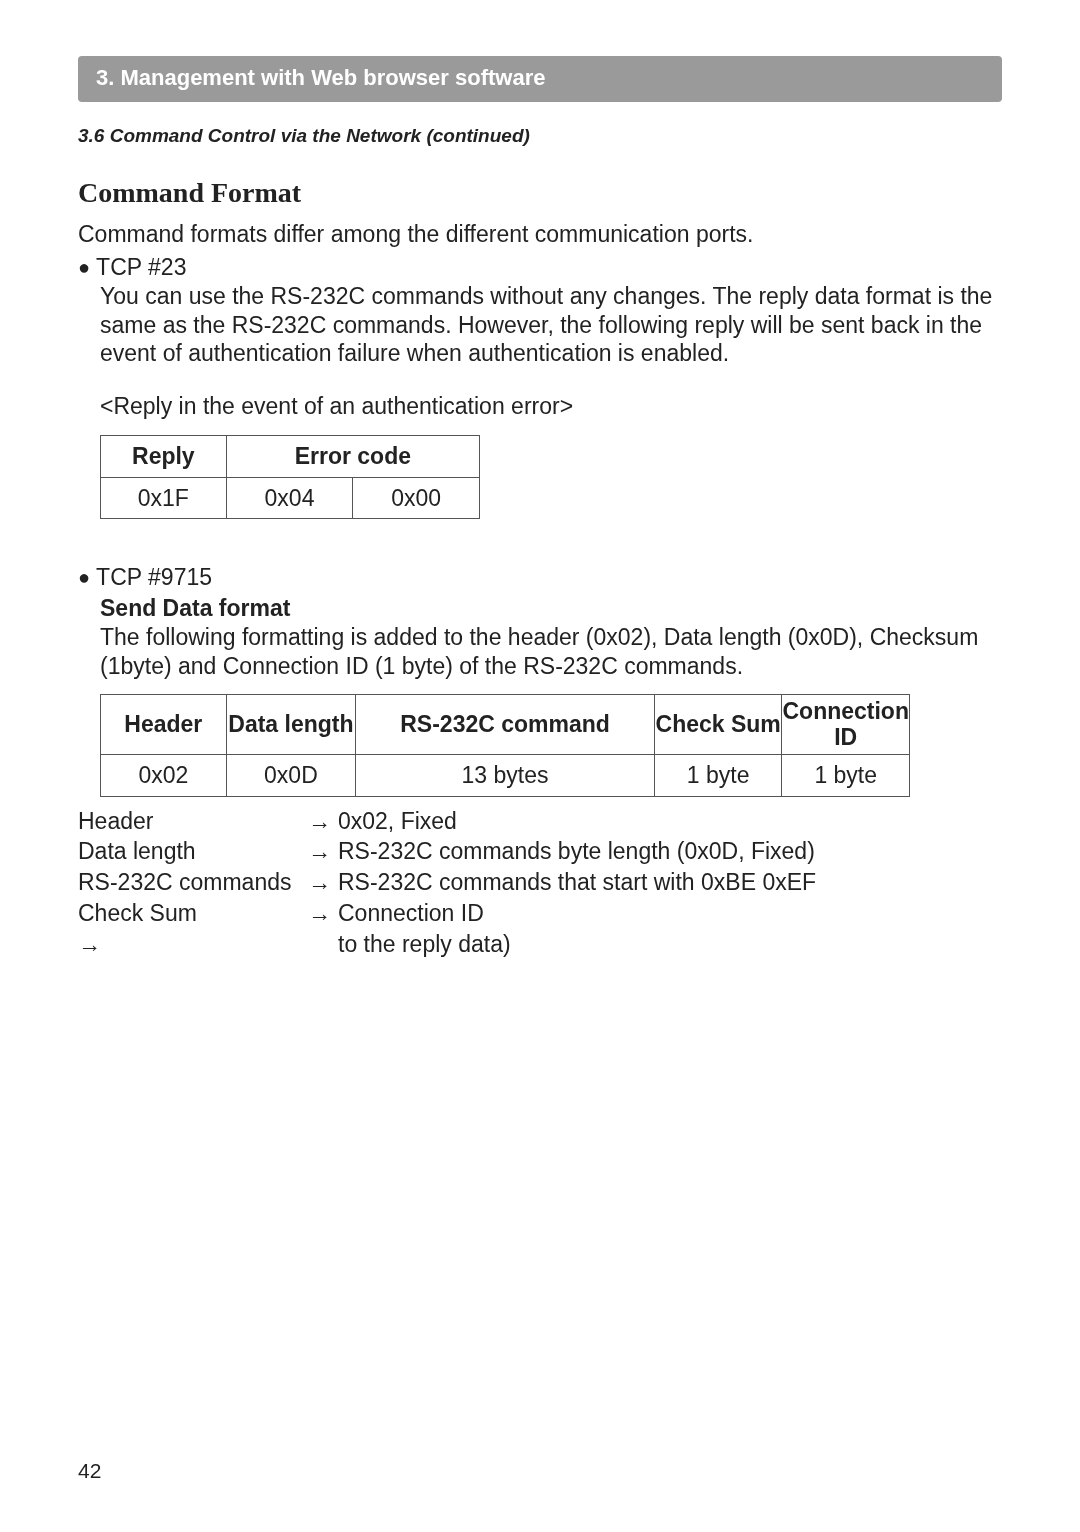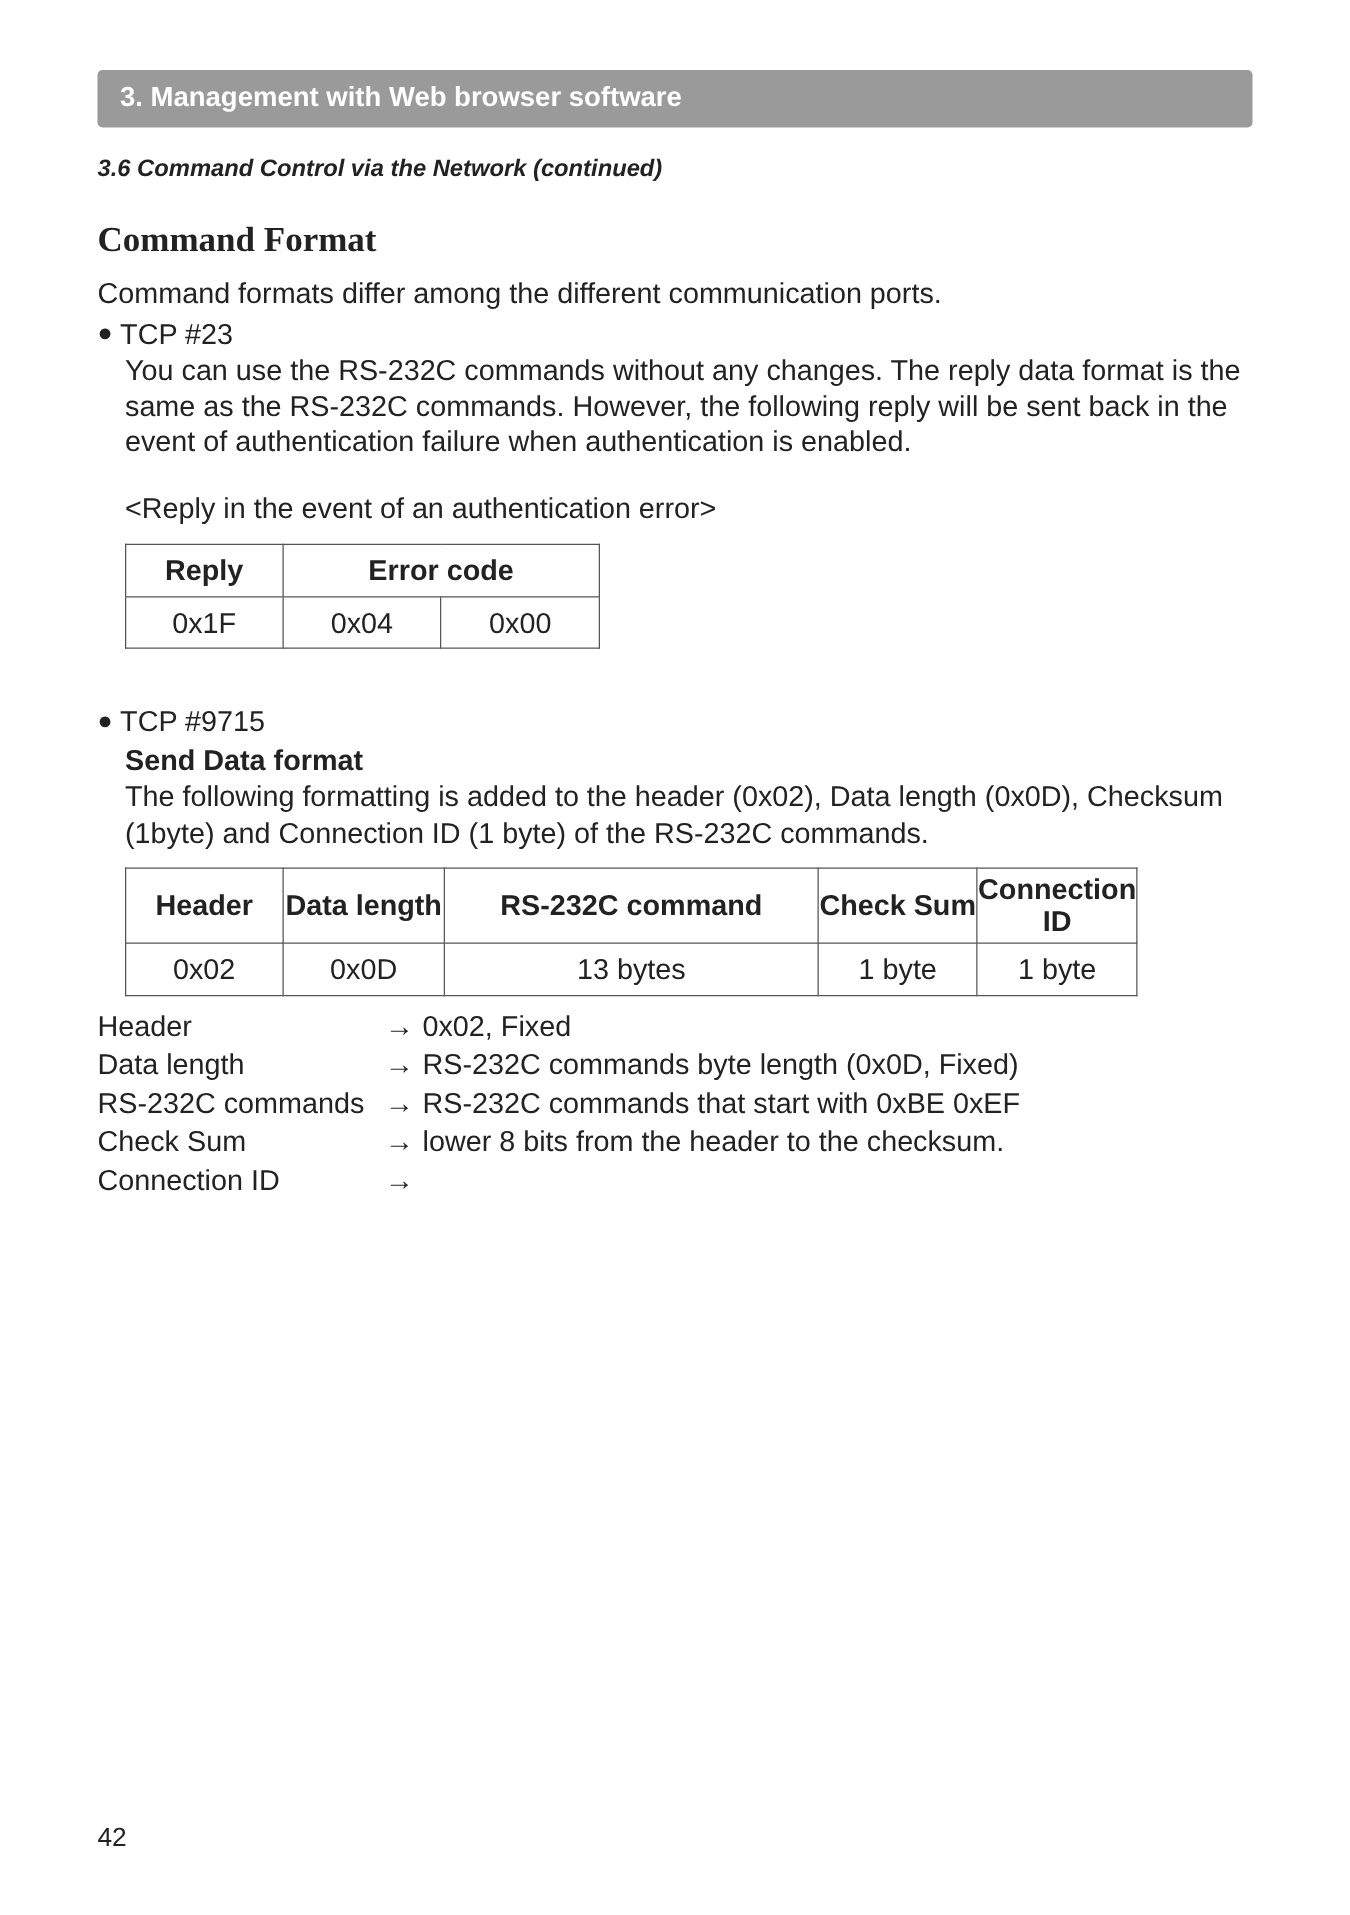--- a/index.html
+++ b/index.html
@@ -160,19 +160,19 @@
   <div>Data length</div>
   <div class="arrow">→</div>
   <div>RS-232C commands byte length (0x0D, Fixed)</div>
 
   <div>RS-232C commands</div>
   <div class="arrow">→</div>
   <div>RS-232C commands that start with 0xBE 0xEF</div>
 
   <div>Check Sum</div>
   <div class="arrow">→</div>
-  <div class="cont">lower 8 bits from the header to the checksum.</div>
 
   <div>Connection ID</div>
   <div class="arrow">→</div>
+  <div class="cont">to the reply data)</div>
 </div>
 
 <div class="page-num">42</div>
 
 </body></html>

